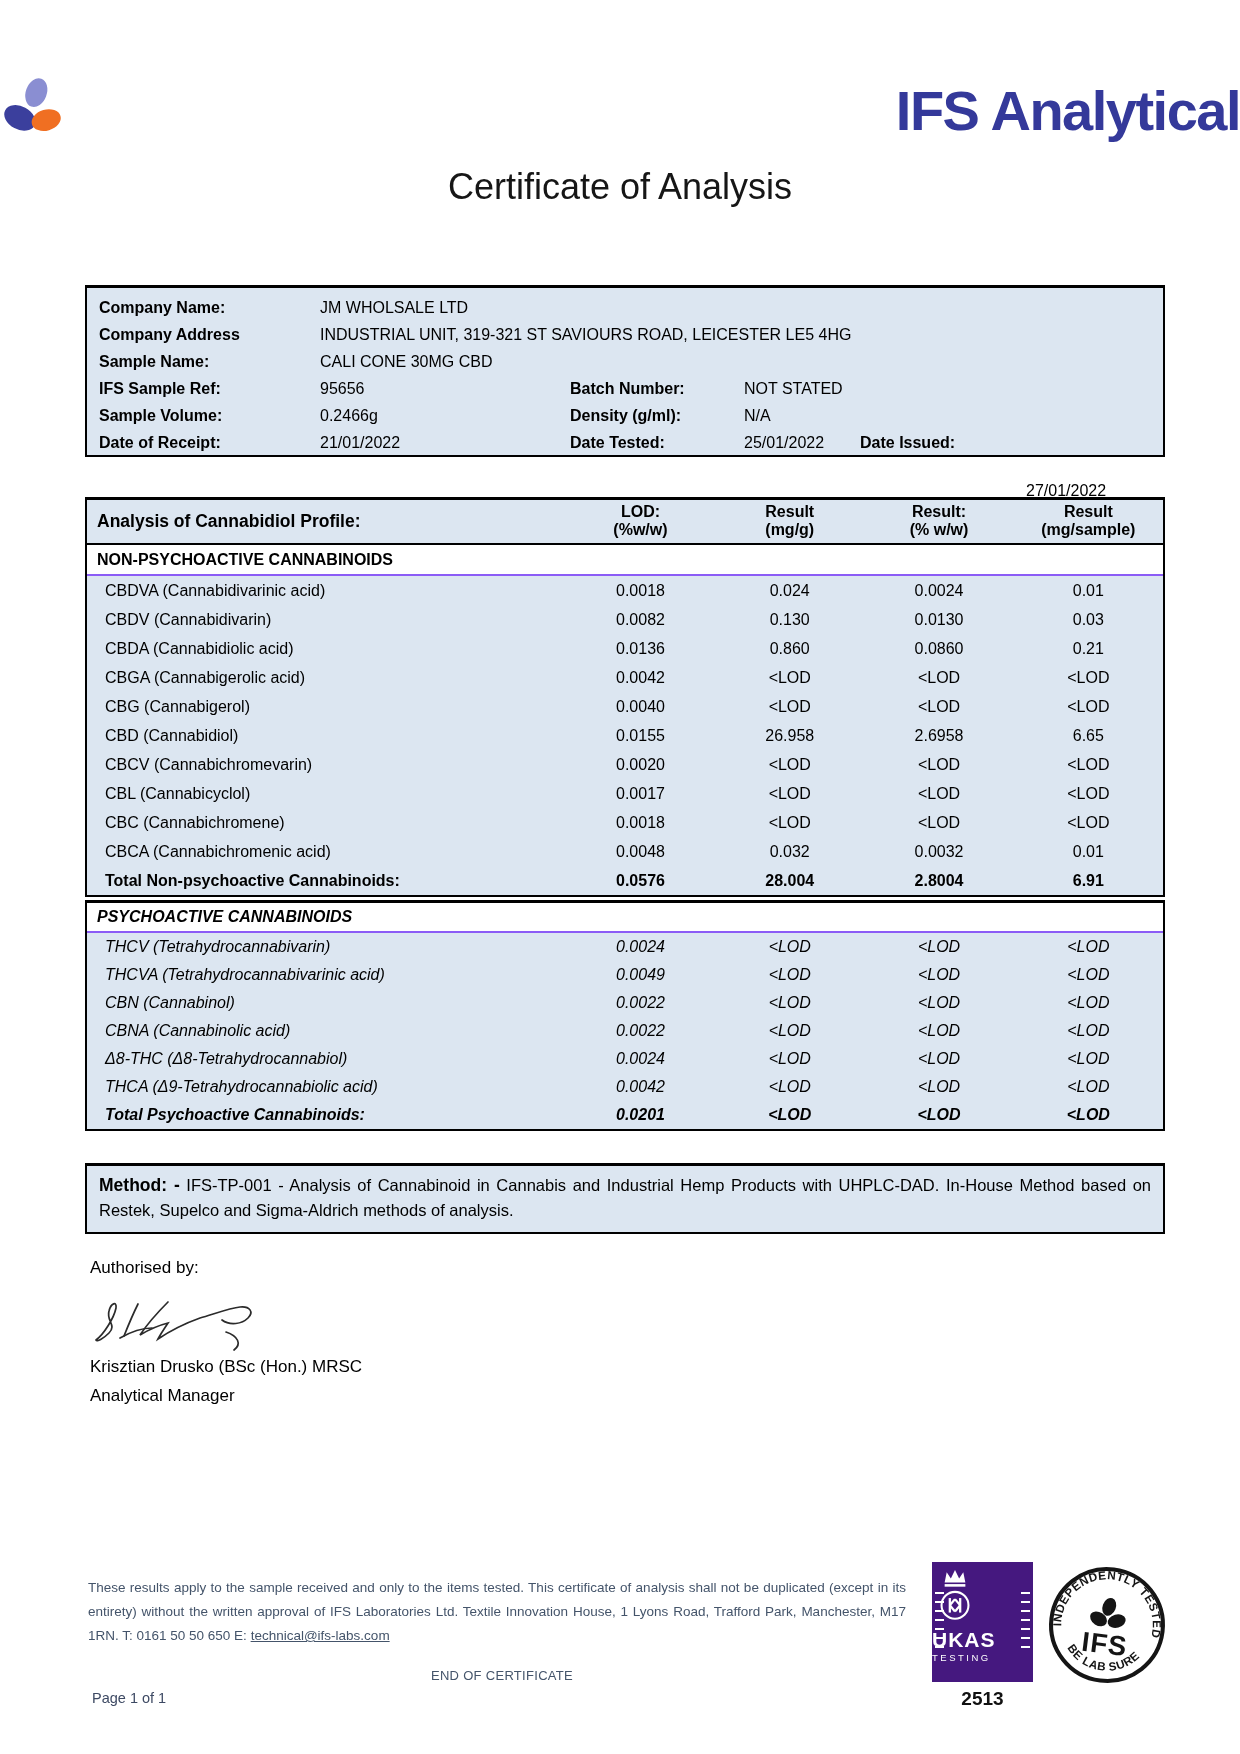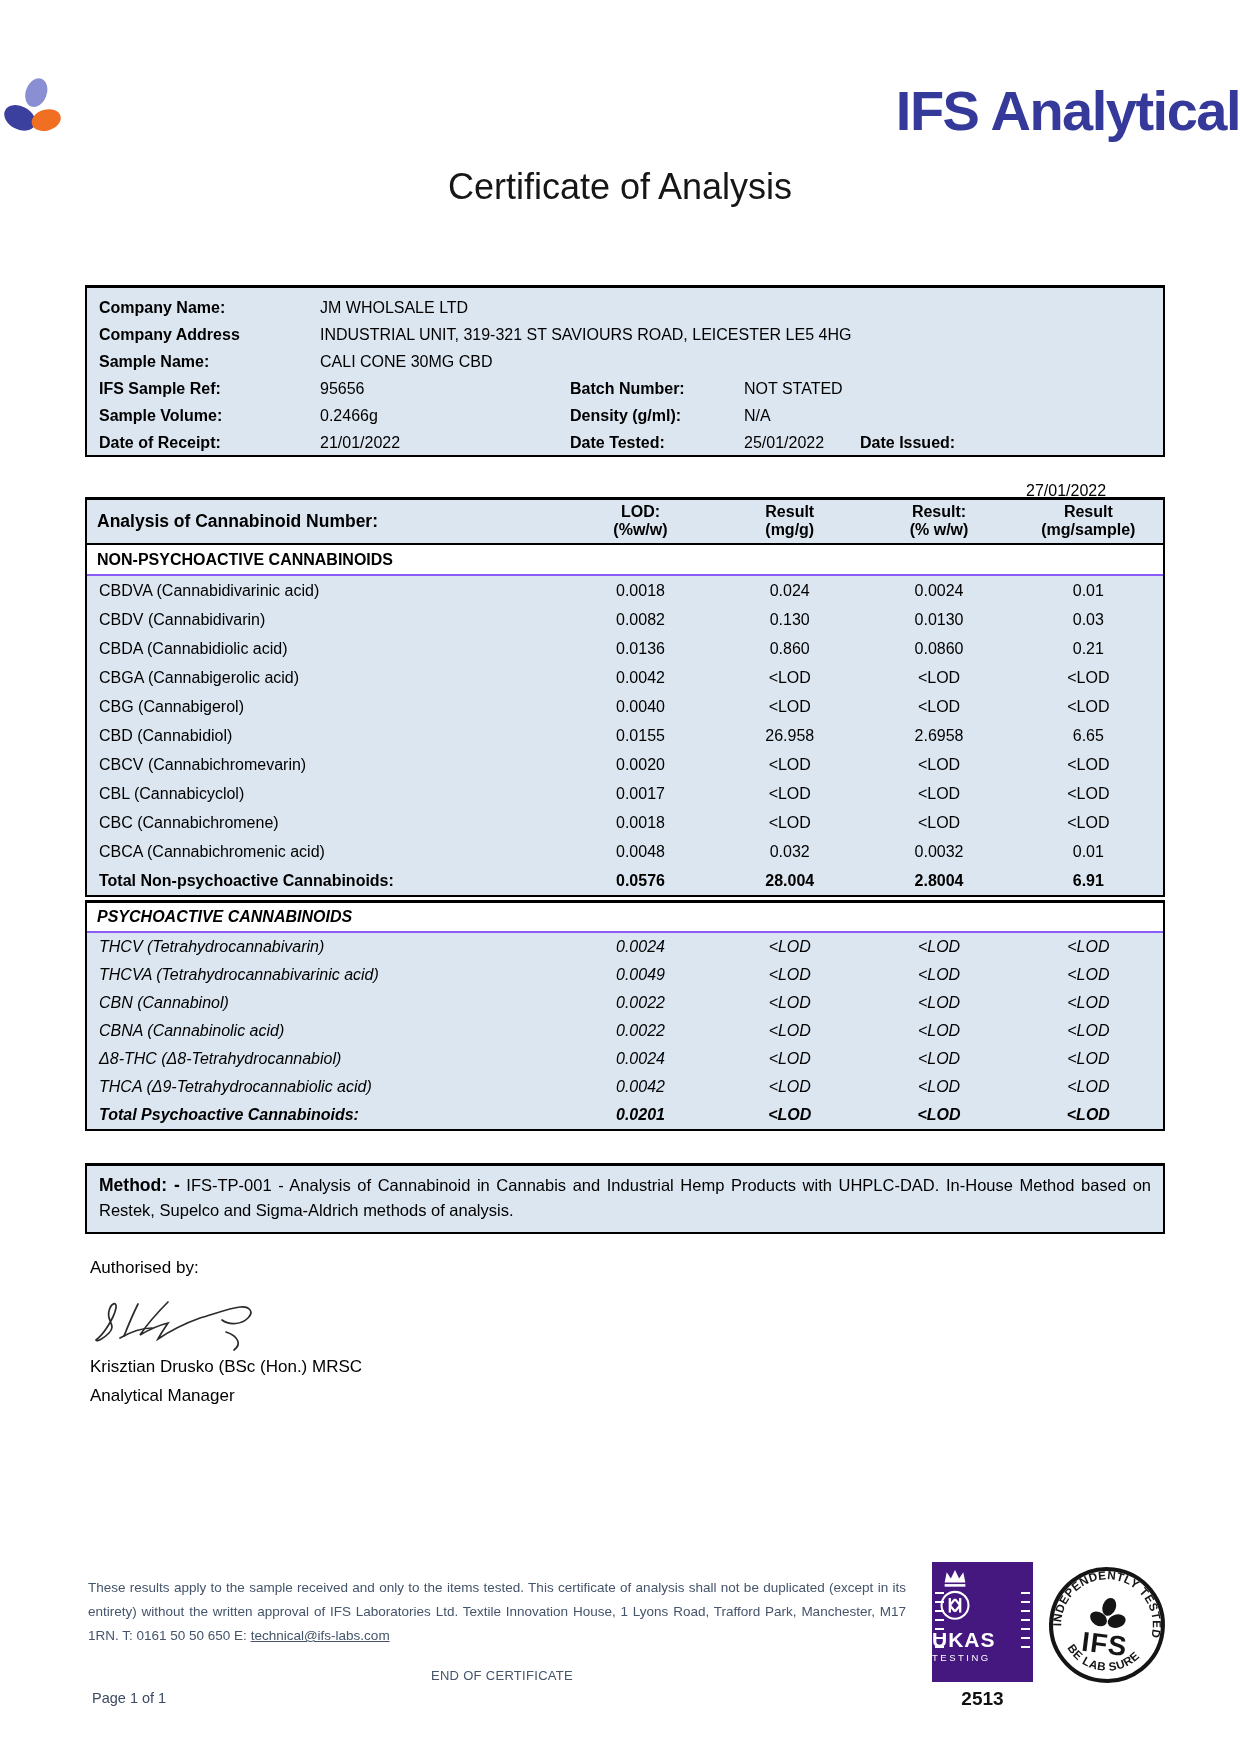--- a/index.html
+++ b/index.html
@@ -33,21 +33,21 @@
   col.c-name{width:44.5%;}
   col.c-num{width:13.875%;}
   th{border-bottom:2.5px solid #000;vertical-align:middle;}
   th.t-title{font-size:17.5px;text-align:left;padding-left:10px;font-weight:700;}
   th.t-col{font-size:16px;font-weight:700;line-height:18px;padding:3px 0 4px;text-align:center;}
   td{font-size:16px;vertical-align:middle;}
   .t1 td{height:27px;}
   .t2 td{height:26px;font-style:italic;}
   .section-cell{background:#fff;font-weight:700;font-size:16px;padding-left:10px;
                 height:28px;border-bottom:2px solid #8b5cf6;}
-  .name-cell{padding-left:12px;white-space:nowrap;}
+  .name-cell{padding-left:18px;white-space:nowrap;}
   .num-cell{text-align:center;}
   .total-row td{font-weight:700;}
 
   
   .method-box{top:1163px;padding:7px 12px 9px;font-size:16.5px;line-height:25px;
               text-align:justify;}
   .method-label{font-weight:700;font-size:17.5px;}
 
   
   .auth-heading{position:absolute;left:90px;top:1258px;font-size:17px;}
@@ -136,21 +136,21 @@
     <table>
       <colgroup>
           <col class="c-name">
           <col class="c-num">
           <col class="c-num">
           <col class="c-num">
           <col class="c-num">
         </colgroup>
       <thead>
         <tr>
-          <th class="t-title">Analysis of Cannabinoid Number:</th>
+          <th class="t-title">Analysis of Cannabidiol Profile:</th>
           <th class="t-col">
             <span>LOD:</span><br>
             <span>(%w/w)</span>
           </th>
           <th class="t-col">
             <span>Result</span><br>
             <span>(mg/g)</span>
           </th>
           <th class="t-col">
             <span>Result:</span><br>

